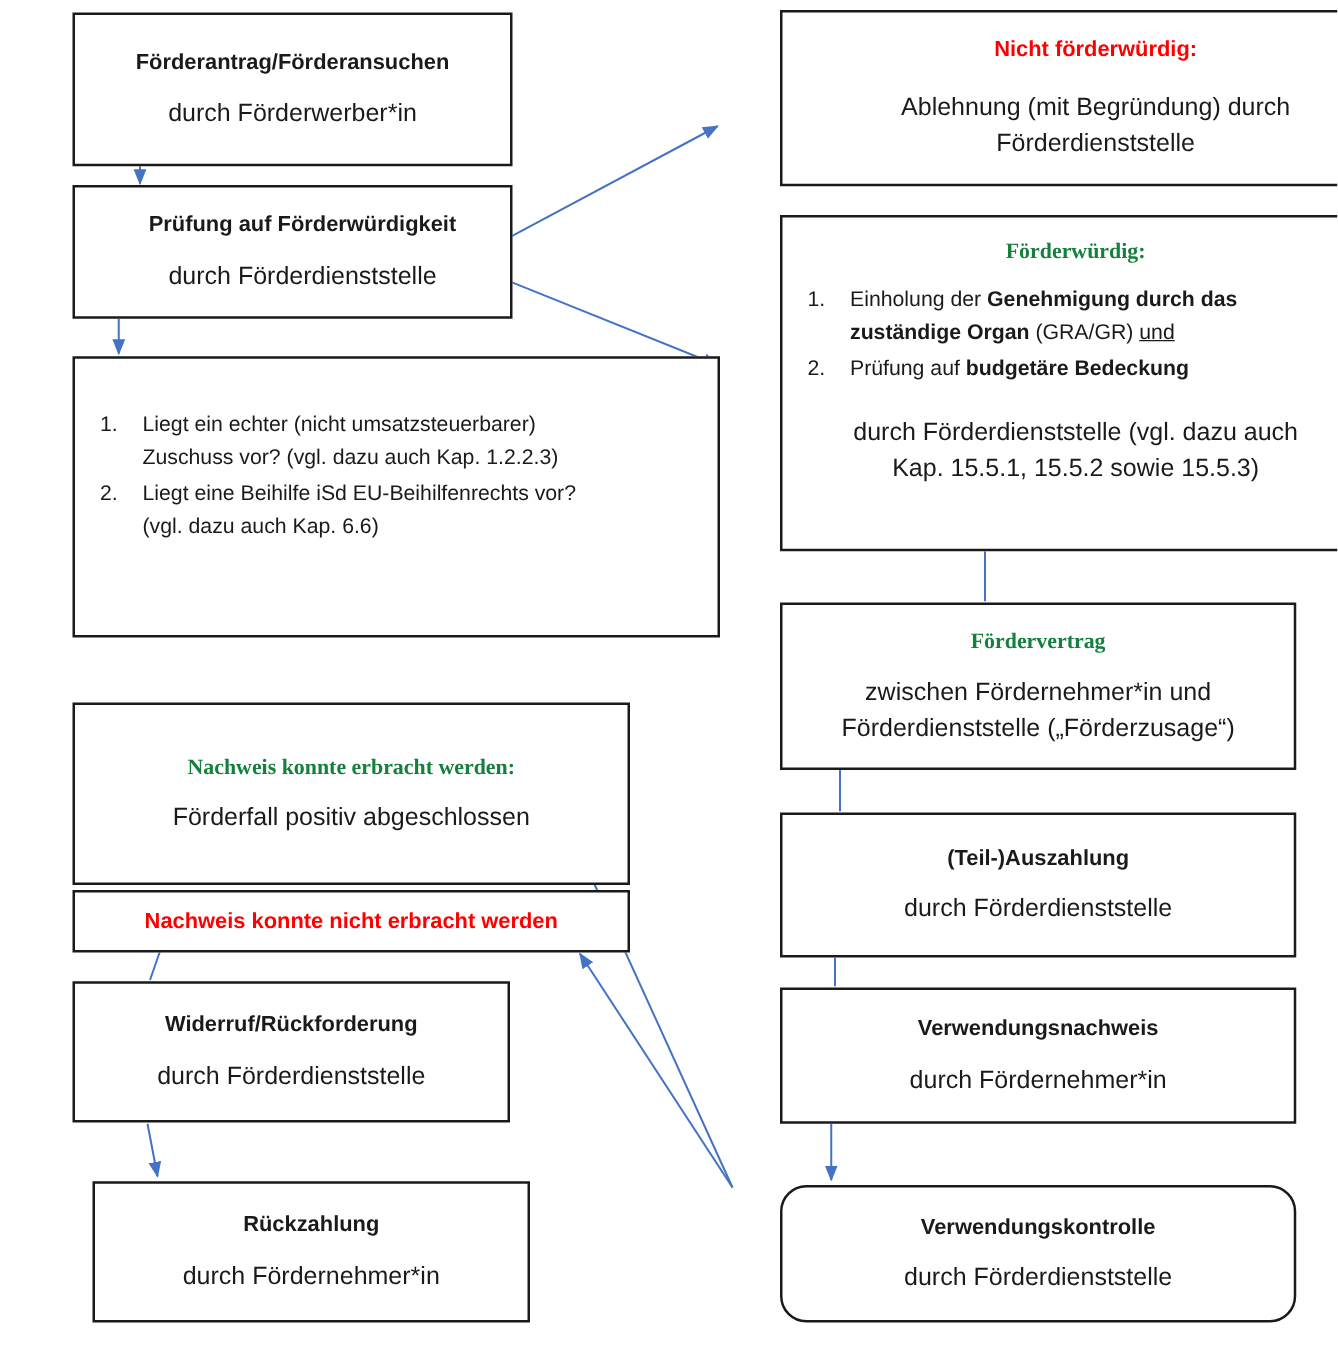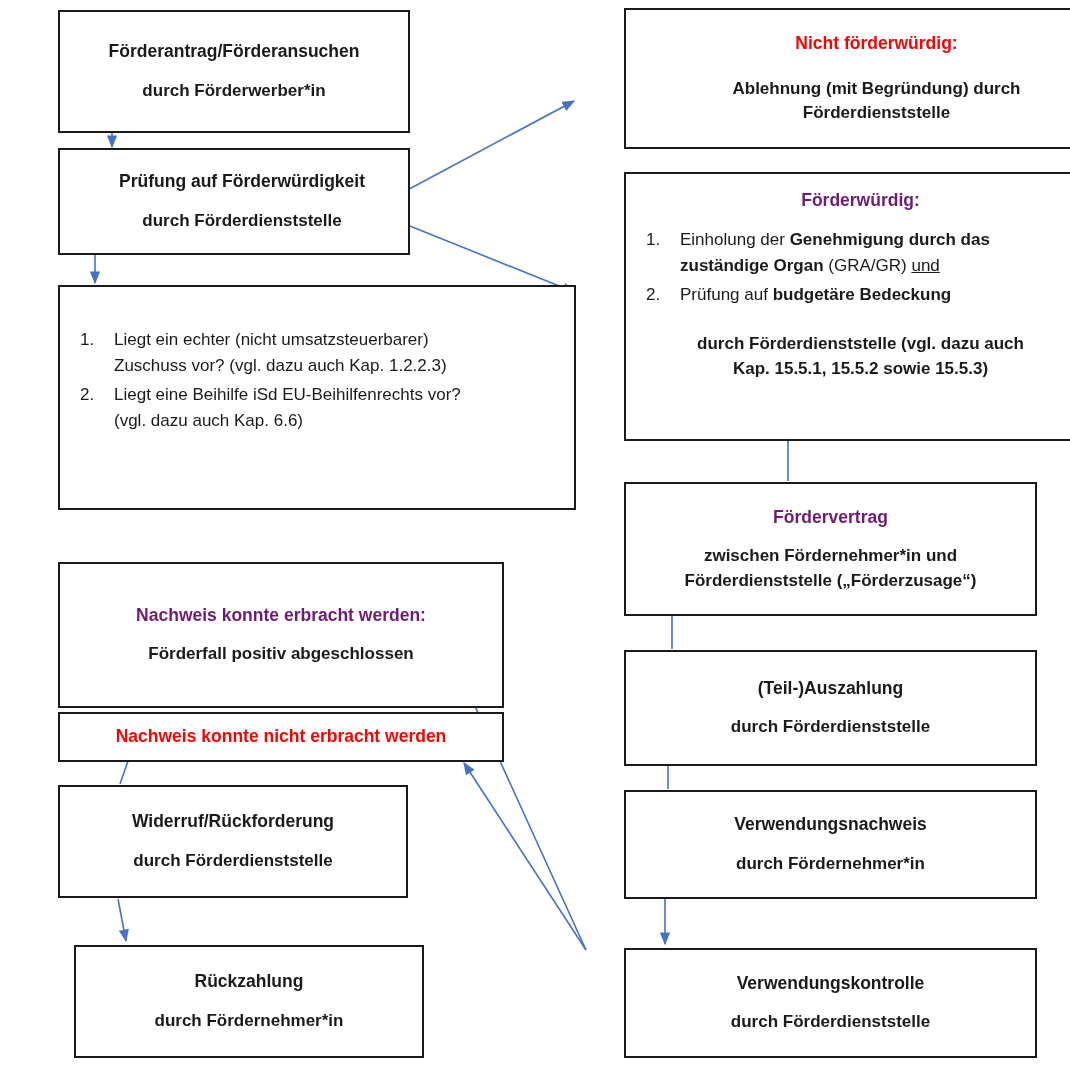--- a/index.html
+++ b/index.html
@@ -29,27 +29,27 @@
     font-size: 17px;
     line-height: 1.45;
     z-index: 3;
     margin-left: 42px;
   }
   .node .ttl {
     font-weight: bold;
     font-size: 17.5px;
   }
   .node .sub {
-    font-weight: bold;
-    font-size: 17px;
+    font-weight: normal;
+    font-size: 20px;
   }
   .node .gap-sm { height: 14px; }
   .node .gap-md { height: 20px; }
   .ttl.red { color: #ff0000; }
-  .ttl.green { color: #701a75; }
+  .ttl.green { color: #15803d; font-family: Liberation Serif, serif; }
   .listwrap {
     width: 100%;
     box-sizing: border-box;
     padding: 0 14px 0 20px;
     text-align: left;
   }
   ol.numlist {
     margin: 0;
     padding: 0;
     list-style: none;
@@ -222,19 +222,19 @@
     <div class="gap-sm"></div>
     <div class="sub">durch Förderdienststelle</div>
   </div>
 
   <div class="node" style="left:582px; top:790px; width:413px; height:109px;">
     <div class="ttl">Verwendungsnachweis</div>
     <div class="gap-sm"></div>
     <div class="sub">durch Fördernehmer*in</div>
   </div>
 
-  <div class="node" style="left:582px; top:948px; width:413px; height:110px;">
+  <div class="node" style="left:582px; top:948px; width:413px; height:110px;border-radius:21px;">
     <div class="ttl">Verwendungskontrolle</div>
     <div class="gap-sm"></div>
     <div class="sub">durch Förderdienststelle</div>
   </div>
 
 </div>
 
 </body></html>

